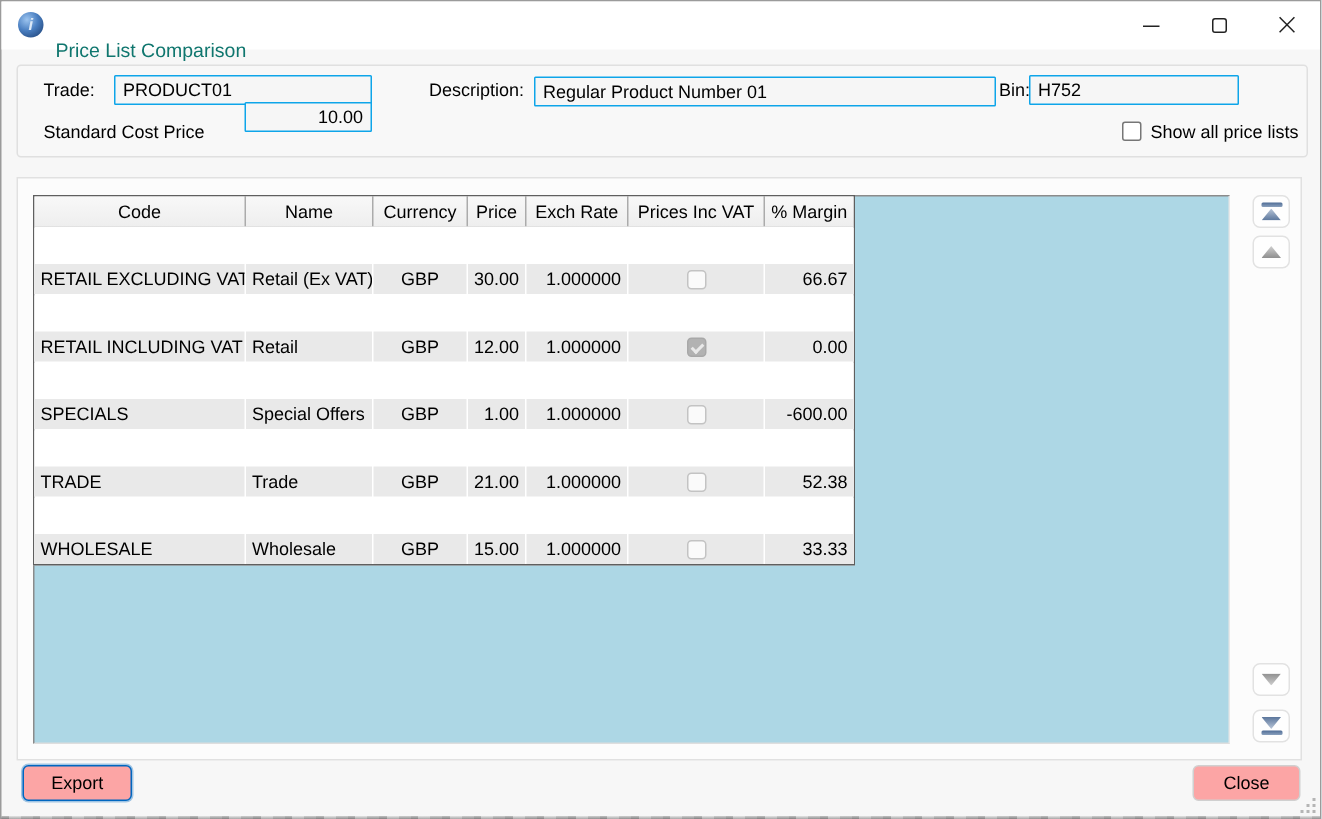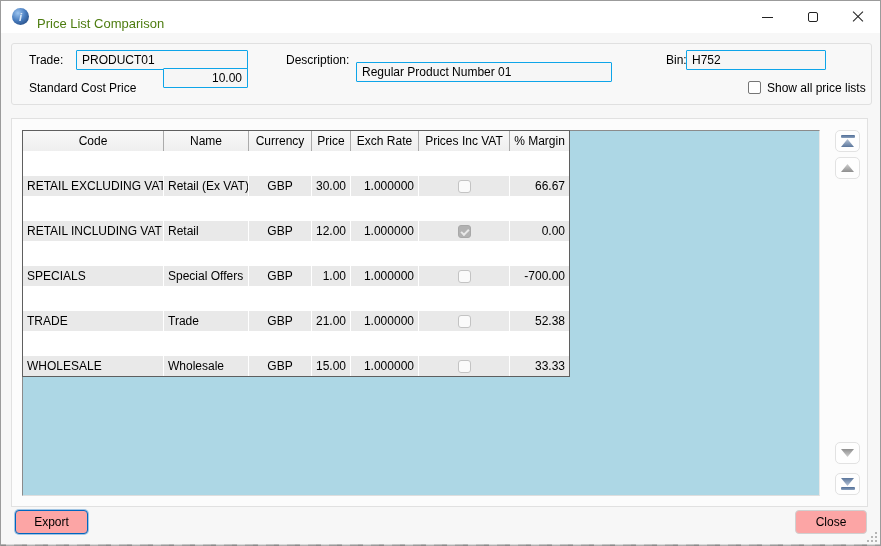--- a/index.html
+++ b/index.html
@@ -4,21 +4,21 @@
 <style>
   * { margin:0; padding:0; box-sizing:border-box; }
   html,body { width:881px; height:546px; overflow:hidden; font-family:"Liberation Sans", sans-serif; background:#e8e8e8; }
   .window { position:relative; width:881px; height:546px; background:#f7f7f7; border:1px solid #9b9b9b; }
 
   
   .titlebar { position:absolute; left:0; top:0; width:100%; height:32px; background:#ffffff; }
   .app-icon { position:absolute; left:11px; top:7px; width:17px; height:17px; border-radius:50%;
     background:radial-gradient(circle at 35% 30%, #9cc4ef 0%, #4a7fc1 45%, #17386b 100%);
     display:flex; align-items:center; justify-content:center; color:#dce9f7; font-size:11px; font-weight:bold; font-style:italic; }
-  .title-text { position:absolute; left:36px; top:15px; font-size:13px; color:#4d7c0f; }
+  .title-text { position:absolute; left:36px; top:25px; font-size:13px; color:#0f766e; }
   .win-controls { position:absolute; right:0; top:0; height:32px; display:flex; }
   .win-btn { width:45px; height:32px; display:flex; align-items:center; justify-content:center; cursor:default; }
   .glyph-min { width:11px; height:1px; background:#222; }
   .glyph-max { width:10px; height:10px; border:1px solid #222; border-radius:2px; }
   .glyph-close { position:relative; width:12px; height:12px; }
   .glyph-close::before,.glyph-close::after { content:""; position:absolute; left:-1px; top:5px; width:14px; height:1px; background:#222; }
   .glyph-close::before { transform:rotate(45deg); }
   .glyph-close::after  { transform:rotate(-45deg); }
 
   
@@ -89,21 +89,21 @@
       <div class="win-btn">
           <div class="glyph-close"></div>
         </div>
     </div>
   </div>
 
   <div class="groupbox"></div>
   <span class="fld-label" style="left:28px; top:52px;">Trade:</span>
   <input class="fld" style="left: 75px; top: 49px; width: 172px;" readonly="" value="PRODUCT01">
   <span class="fld-label" style="left:285px; top:52px;">Description:</span>
-  <input class="fld" style="left: 355px; top: 61px; width: 256px;" readonly="" value="Regular Product Number 01">
+  <input class="fld" style="left: 355px; top: 50px; width: 308px;" readonly="" value="Regular Product Number 01">
   <span class="fld-label" style="left:629px; top:52px;margin-left:36px;">Bin:</span>
   <input class="fld" style="left: 685px; top: 49px; width: 140px;" readonly="" value="H752">
   <span class="fld-label" style="left:28px; top:80px;">Standard Cost Price</span>
   <input class="fld right" style="left: 162px; top: 67px; width: 85px;" readonly="" value="10.00">
   <span class="cb" style="left:747px; top:80px;"></span>
   <span class="fld-label" style="left:766px; top:80px;">Show all price lists</span>
 
   <div class="main-panel">
     <div class="grid-area">
       <div class="grid">
@@ -141,21 +141,21 @@
             </div>
             <div class="g-row">
               <div class="c">SPECIALS</div>
               <div class="c">Special Offers</div>
               <div class="c center">GBP</div>
               <div class="c right">1.00</div>
               <div class="c right">1.000000</div>
               <div class="c center">
                 <span class="grid-cb"></span>
               </div>
-              <div class="c right">-700.00</div>
+              <div class="c right">-600.00</div>
             </div>
             <div class="g-row">
               <div class="c">TRADE</div>
               <div class="c">Trade</div>
               <div class="c center">GBP</div>
               <div class="c right">21.00</div>
               <div class="c right">1.000000</div>
               <div class="c center">
                 <span class="grid-cb"></span>
               </div>

